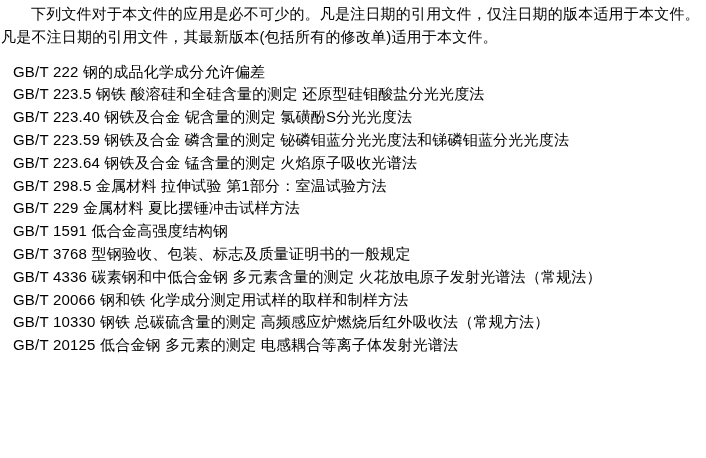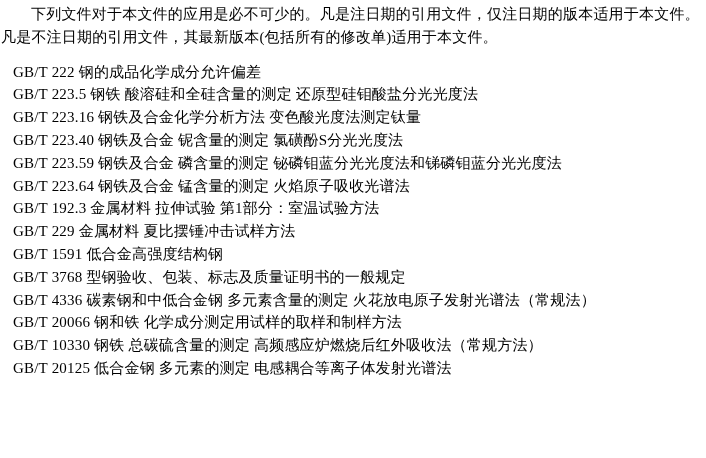--- a/index.html
+++ b/index.html
@@ -13,21 +13,20 @@
     overflow: hidden;
     font-family: "Liberation Sans", "DejaVu Sans", sans-serif;
     font-size: 15px;
     line-height: 22.8px;
     color: #000000;
     -webkit-font-smoothing: antialiased;
   }
   .page {
     padding: 3px 0 0 1px;
     width: 705px;
-    font-family: Liberation Serif, serif;
   }
   .intro {
     margin: 0;
     text-indent: 2em;
     letter-spacing: 0.2px;
   }
   .ref-list {
     margin: 12px;
     padding: 0;
   }
@@ -37,25 +36,24 @@
   }
 </style>
 </head>
 <body>
 
 <div class="page">
   <p class="intro">下列文件对于本文件的应用是必不可少的。凡是注日期的引用文件，仅注日期的版本适用于本文件。凡是不注日期的引用文件，其最新版本(包括所有的修改单)适用于本文件。</p>
   <div class="ref-list">
     <div class="ref-line">GB/T 222 钢的成品化学成分允许偏差</div>
     <div class="ref-line">GB/T 223.5 钢铁 酸溶硅和全硅含量的测定 还原型硅钼酸盐分光光度法</div>
-    <div class="ref-line">GB/T 223.16 钢铁及合金化学分析方法 变色酸光度法测定钛量</div>
     <div class="ref-line">GB/T 223.40 钢铁及合金 铌含量的测定 氯磺酚S分光光度法</div>
     <div class="ref-line">GB/T 223.59 钢铁及合金 磷含量的测定 铋磷钼蓝分光光度法和锑磷钼蓝分光光度法</div>
     <div class="ref-line">GB/T 223.64 钢铁及合金 锰含量的测定 火焰原子吸收光谱法</div>
-    <div class="ref-line">GB/T 192.3 金属材料 拉伸试验 第1部分：室温试验方法</div>
+    <div class="ref-line">GB/T 298.5 金属材料 拉伸试验 第1部分：室温试验方法</div>
     <div class="ref-line">GB/T 229 金属材料 夏比摆锤冲击试样方法</div>
     <div class="ref-line">GB/T 1591 低合金高强度结构钢</div>
     <div class="ref-line">GB/T 3768 型钢验收、包装、标志及质量证明书的一般规定</div>
     <div class="ref-line">GB/T 4336 碳素钢和中低合金钢 多元素含量的测定 火花放电原子发射光谱法（常规法）</div>
     <div class="ref-line">GB/T 20066 钢和铁 化学成分测定用试样的取样和制样方法</div>
     <div class="ref-line">GB/T 10330 钢铁 总碳硫含量的测定 高频感应炉燃烧后红外吸收法（常规方法）</div>
     <div class="ref-line">GB/T 20125 低合金钢 多元素的测定 电感耦合等离子体发射光谱法</div>
   </div>
 </div>
 

